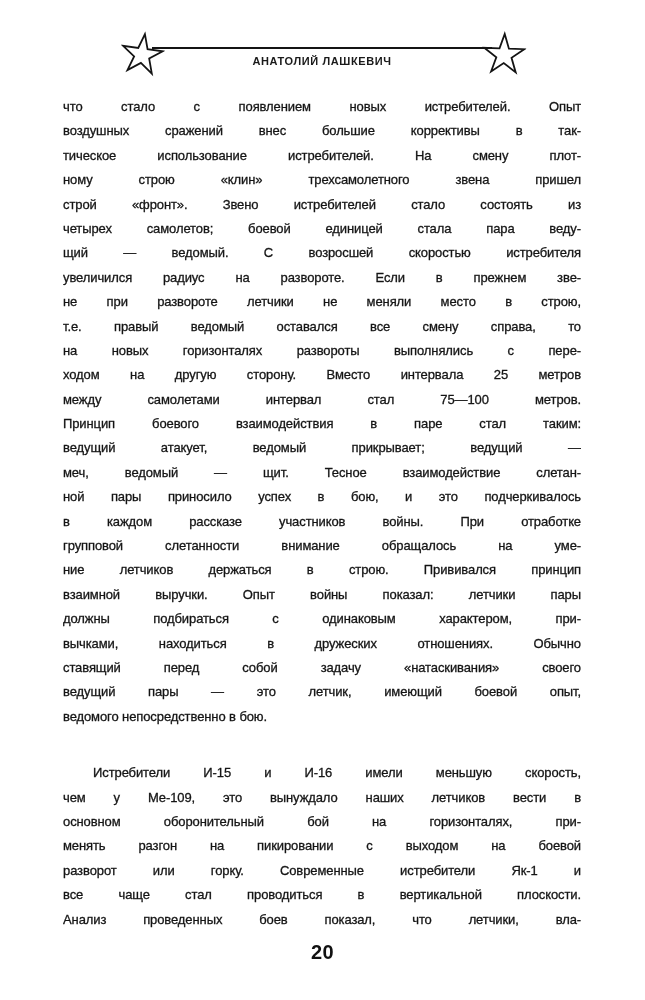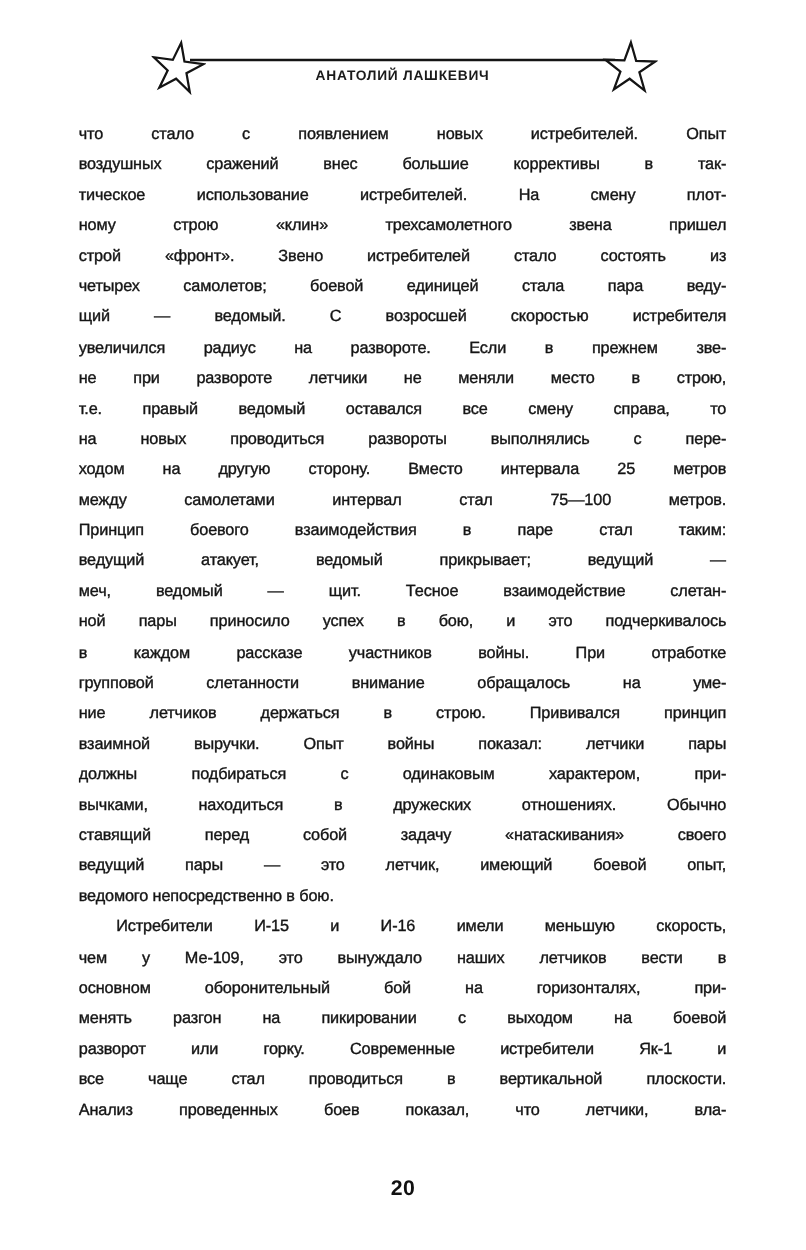--- a/index.html
+++ b/index.html
@@ -70,32 +70,33 @@
     height: 24.4px;
     overflow: hidden;
     white-space: normal;
   }
   .line.flush-left {
     text-align: center;
     text-align-last: left;
   }
   .line.indent {
     text-indent: 30px;
+    margin-top: 32px;
   }
 
   
   .footer {
     position: absolute;
     top: 941px;
     left: 0;
     width: 645px;
     text-align: center;
   }
   .page-number {
-    font-size: 17px;
+    font-size: 20px;
     font-weight: 700;
     letter-spacing: 0.5px;
     color: #111111;
   }
 </style>
 </head>
 <body>
 
 <div class="page">
 
@@ -117,21 +118,21 @@
       <div class="line">что стало с появлением новых истребителей. Опыт</div>
       <div class="line">воздушных сражений внес большие коррективы в так-</div>
       <div class="line">тическое использование истребителей. На смену плот-</div>
       <div class="line">ному строю «клин» трехсамолетного звена пришел</div>
       <div class="line">строй «фронт». Звено истребителей стало состоять из</div>
       <div class="line">четырех самолетов; боевой единицей стала пара веду-</div>
       <div class="line">щий — ведомый. С возросшей скоростью истребителя</div>
       <div class="line">увеличился радиус на развороте. Если в прежнем зве-</div>
       <div class="line">не при развороте летчики не меняли место в строю,</div>
       <div class="line">т.е. правый ведомый оставался все смену справа, то</div>
-      <div class="line">на новых проводиться развороты выполнялись с пере-</div>
+      <div class="line">на новых горизонталях развороты выполнялись с пере-</div>
       <div class="line">ходом на другую сторону. Вместо интервала 25 метров</div>
       <div class="line">между самолетами интервал стал 75—100 метров.</div>
       <div class="line">Принцип боевого взаимодействия в паре стал таким:</div>
       <div class="line">ведущий атакует, ведомый прикрывает; ведущий —</div>
       <div class="line">меч, ведомый — щит. Тесное взаимодействие слетан-</div>
       <div class="line">ной пары приносило успех в бою, и это подчеркивалось</div>
       <div class="line">в каждом рассказе участников войны. При отработке</div>
       <div class="line">групповой слетанности внимание обращалось на уме-</div>
       <div class="line">ние летчиков держаться в строю. Прививался принцип</div>
       <div class="line">взаимной выручки. Опыт войны показал: летчики пары</div>

